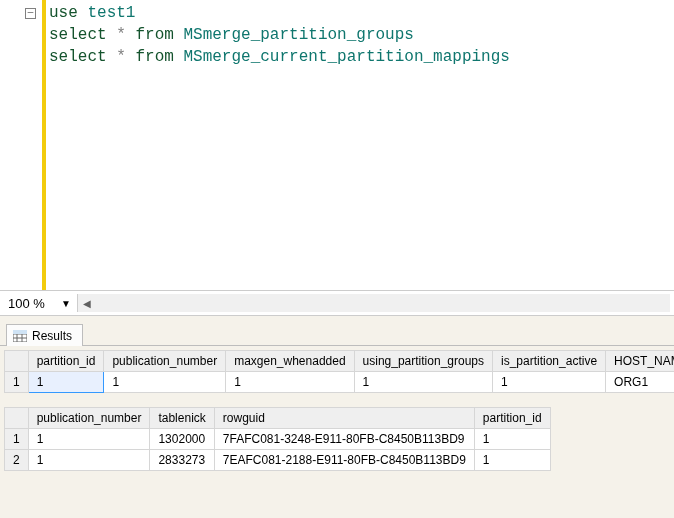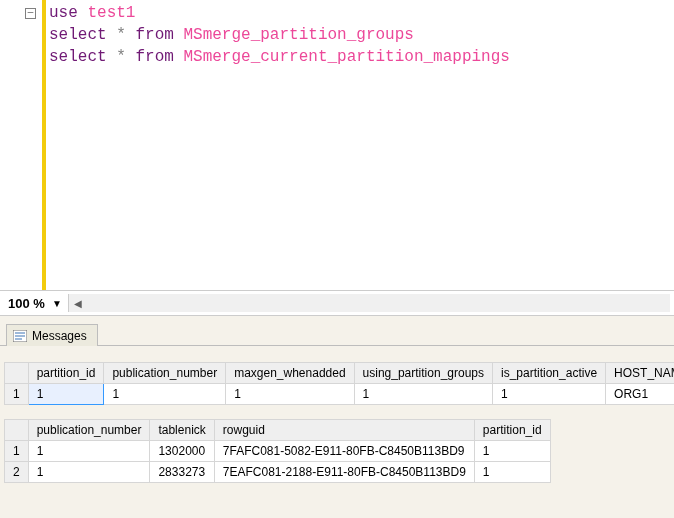--- a/index.html
+++ b/index.html
@@ -41,38 +41,37 @@
     .code-area {
       flex: 1;
       font-family: Consolas, "Courier New", monospace;
       font-size: 16px;
       line-height: 22px;
       padding-top: 2px;
       white-space: pre;
       border-left: 4px solid #f2cb0c;
       padding-left: 3px;
     }
-    .kw { color: #701a75; font-family: Liberation Mono, monospace; }
+    .kw { color: #14532d; font-family: Liberation Mono, monospace; }
     .op { color: #808080; }
-    .ident { color: #ec4899; }
+    .ident { color: #0f766e; }
     .zoom-bar {
       height: 26px;
       display: flex;
       align-items: center;
       border-top: 1px solid #ccc;
       border-bottom: 1px solid #ccc;
       padding: 0 4px 0 8px;
       font-size: 13px;
       background: #fff;
     }
     .zoom-dropdown {
       display: flex;
       align-items: center;
-      gap: 7px;
-      font-weight: bold;
+      gap: 16px;
     }
     .zoom-arrow {
       font-size: 10px;
       color: #000;
     }
     .h-scroll-track {
       flex: 1;
       height: 18px;
       margin-left: 6px;
       background: #f0f0f0;
@@ -124,21 +123,20 @@
       background: #eceade;
     }
     .tab-icon {
       width: 14px;
       height: 12px;
     }
     .grids {
       flex: 1;
       overflow: auto;
       padding: 4px 0 0 4px;
-      margin-top: 12px;
     }
     .grid-wrap {
       margin-bottom: 14px;
     }
     table.result {
       border-collapse: collapse;
       font-size: 12px;
       background: #fff;
     }
     table.result th, table.result td {
@@ -183,28 +181,30 @@
     <span>100 %</span>
     <span class="zoom-arrow">▼</span>
   </div>
   <div class="h-scroll-track">
     <div class="h-scroll-arrow">◀</div>
   </div>
 </div>
 
 <div class="results-pane">
   <div class="tab-strip">
-    <div class="tab inactive">
+    <div class="tab">
       <svg class="tab-icon" viewBox="0 0 14 12">
         <rect x="0" y="0" width="14" height="12" fill="#fff" stroke="#6a6a6a" stroke-width="1"></rect>
-        <line x1="2" y1="3" x2="12" y2="3" stroke="#3a72b5"></line>
-        <line x1="2" y1="6" x2="12" y2="6" stroke="#3a72b5"></line>
-        <line x1="2" y1="9" x2="9" y2="9" stroke="#3a72b5"></line>
+        <line x1="0" y1="4" x2="14" y2="4" stroke="#6a6a6a"></line>
+        <line x1="0" y1="8" x2="14" y2="8" stroke="#6a6a6a"></line>
+        <line x1="4" y1="0" x2="4" y2="12" stroke="#6a6a6a"></line>
+        <line x1="9" y1="0" x2="9" y2="12" stroke="#6a6a6a"></line>
+        <rect x="0" y="0" width="14" height="4" fill="#cfe3f5"></rect>
       </svg>
-      <span>Messages</span>
+      <span>Results</span>
     </div>
   </div>
 
   <div class="grids">
     <div class="grid-wrap">
       <table class="result">
           <tbody>
             <tr>
               <th class="corner"></th>
               <th>partition_id</th>
@@ -233,21 +233,21 @@
               <th class="corner"></th>
               <th>publication_number</th>
               <th>tablenick</th>
               <th>rowguid</th>
               <th>partition_id</th>
             </tr>
             <tr>
               <td class="rownum">1</td>
               <td class="">1</td>
               <td class="">1302000</td>
-              <td class="">7FAFC081-5082-E911-80FB-C8450B113BD9</td>
+              <td class="">7FAFC081-3248-E911-80FB-C8450B113BD9</td>
               <td class="">1</td>
             </tr>
             <tr>
               <td class="rownum">2</td>
               <td class="">1</td>
               <td class="">2833273</td>
               <td class="">7EAFC081-2188-E911-80FB-C8450B113BD9</td>
               <td class="">1</td>
             </tr>
           </tbody>

